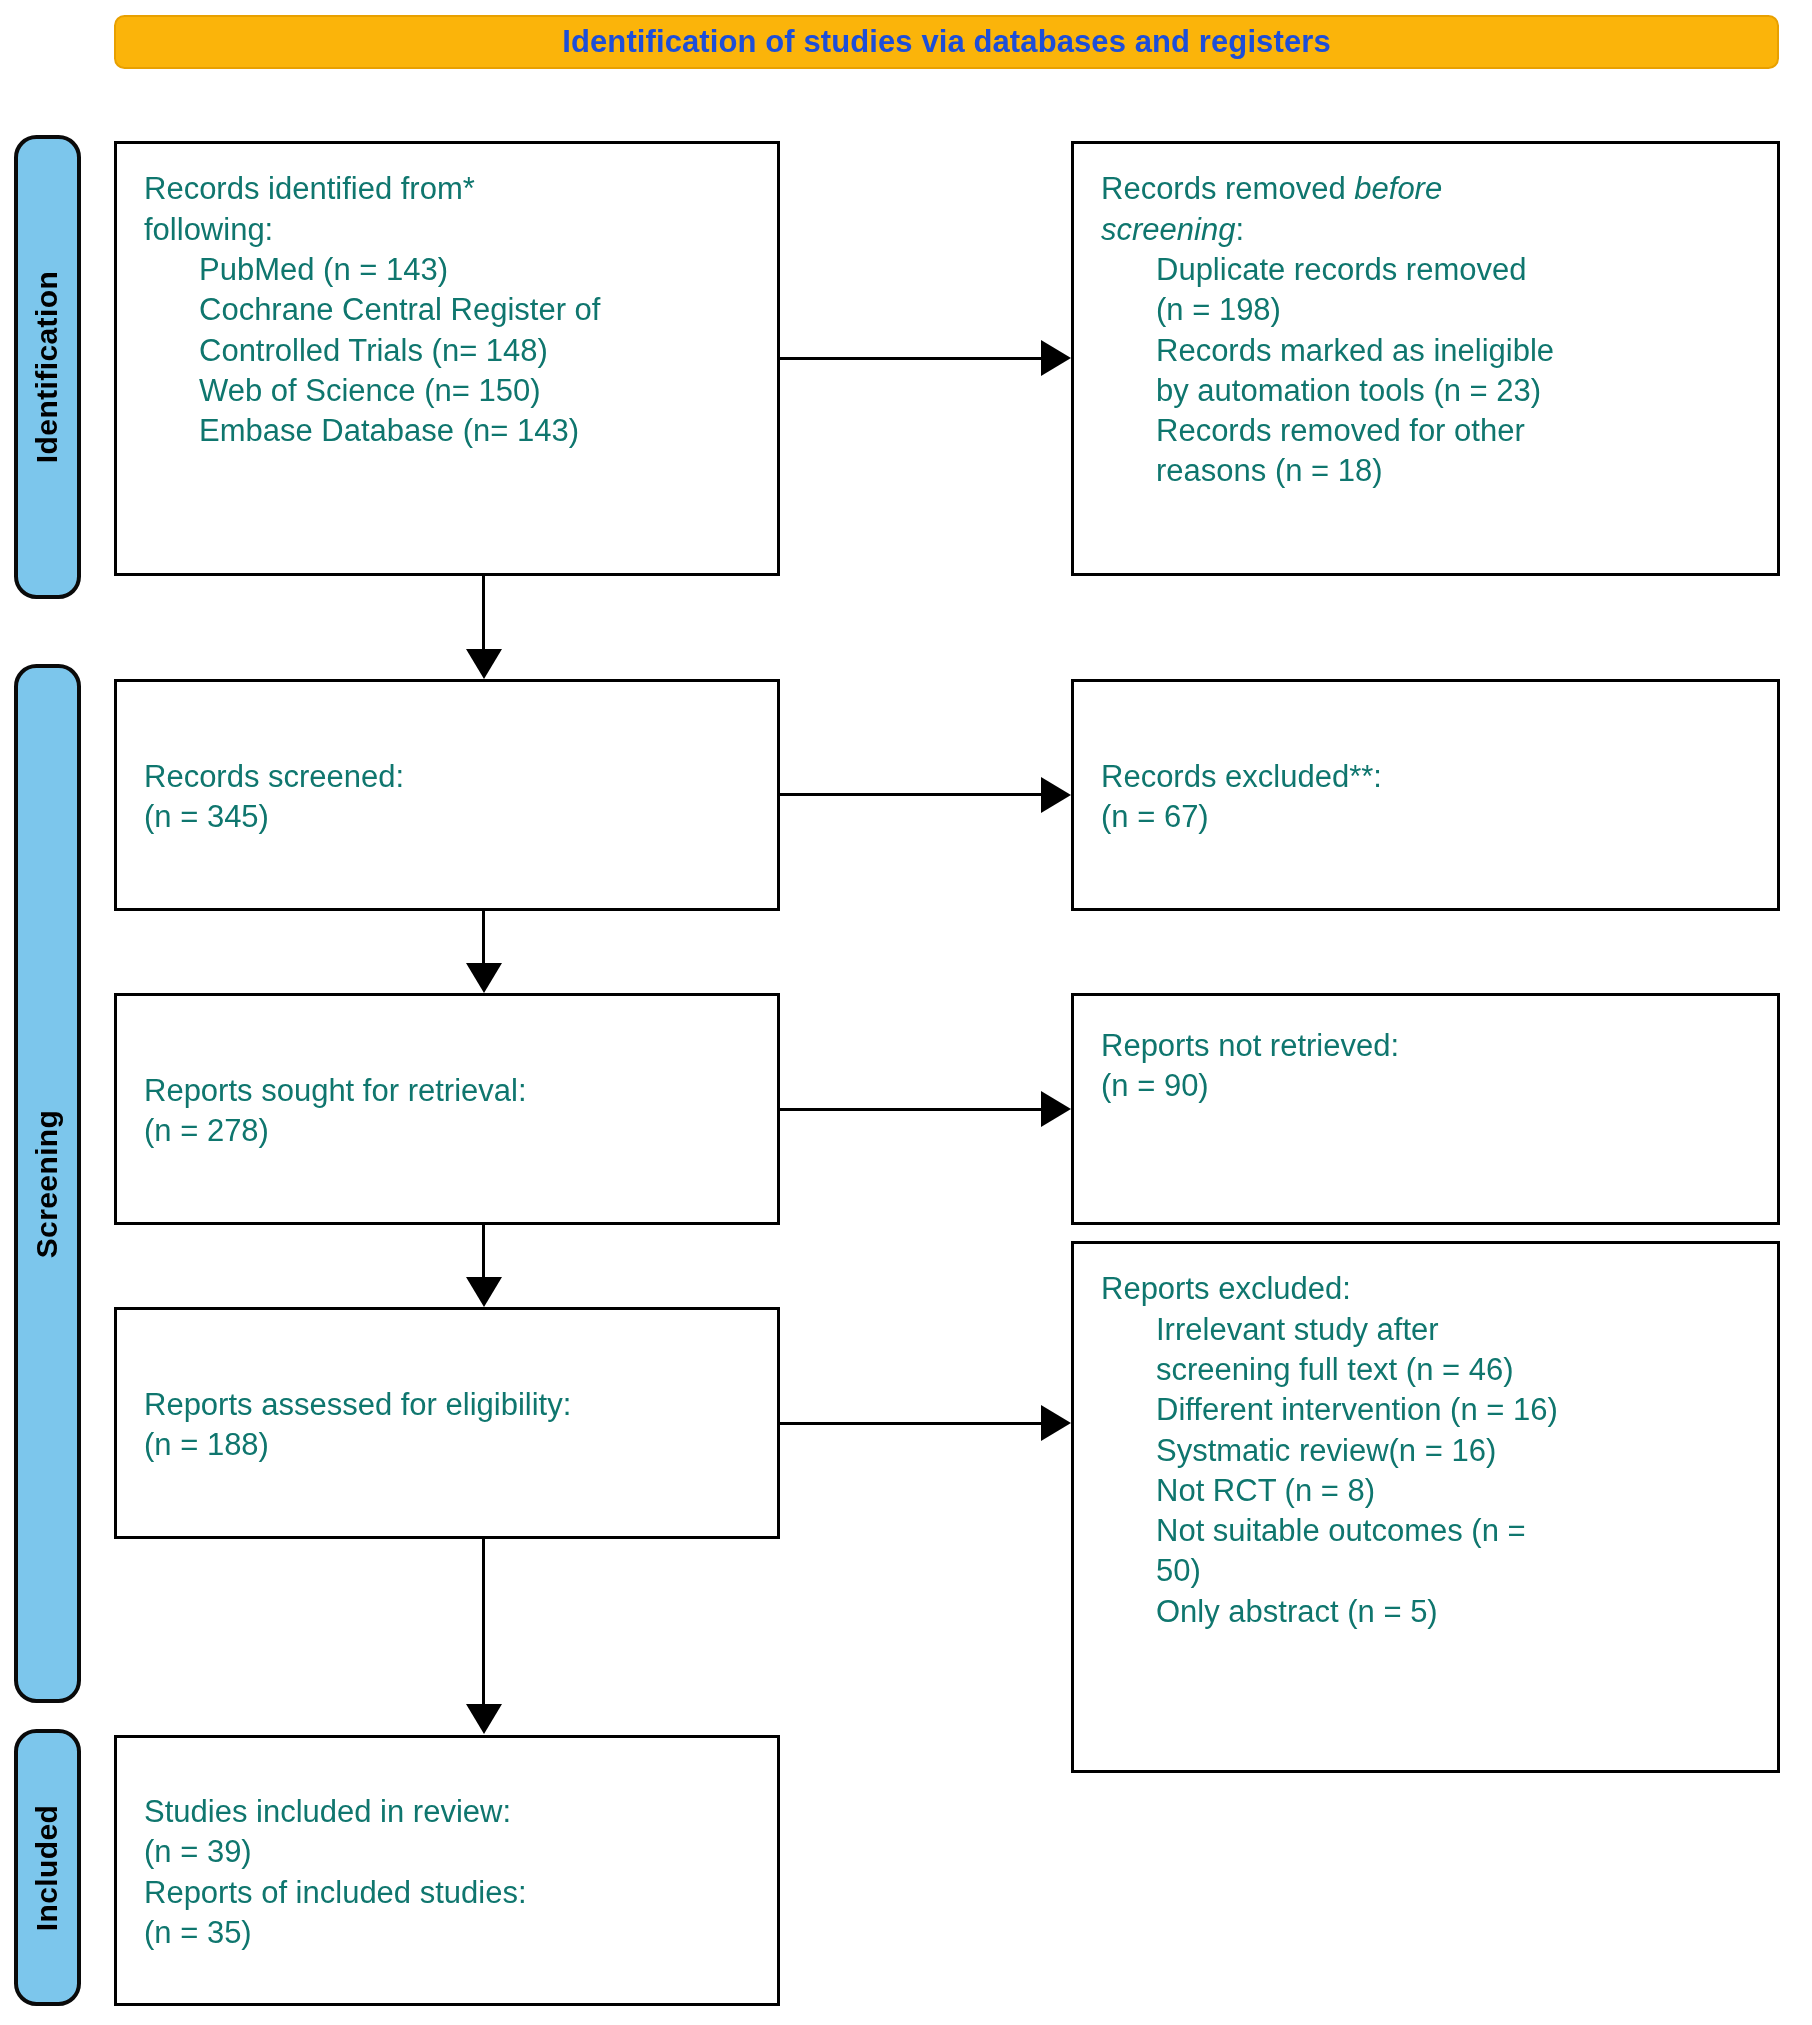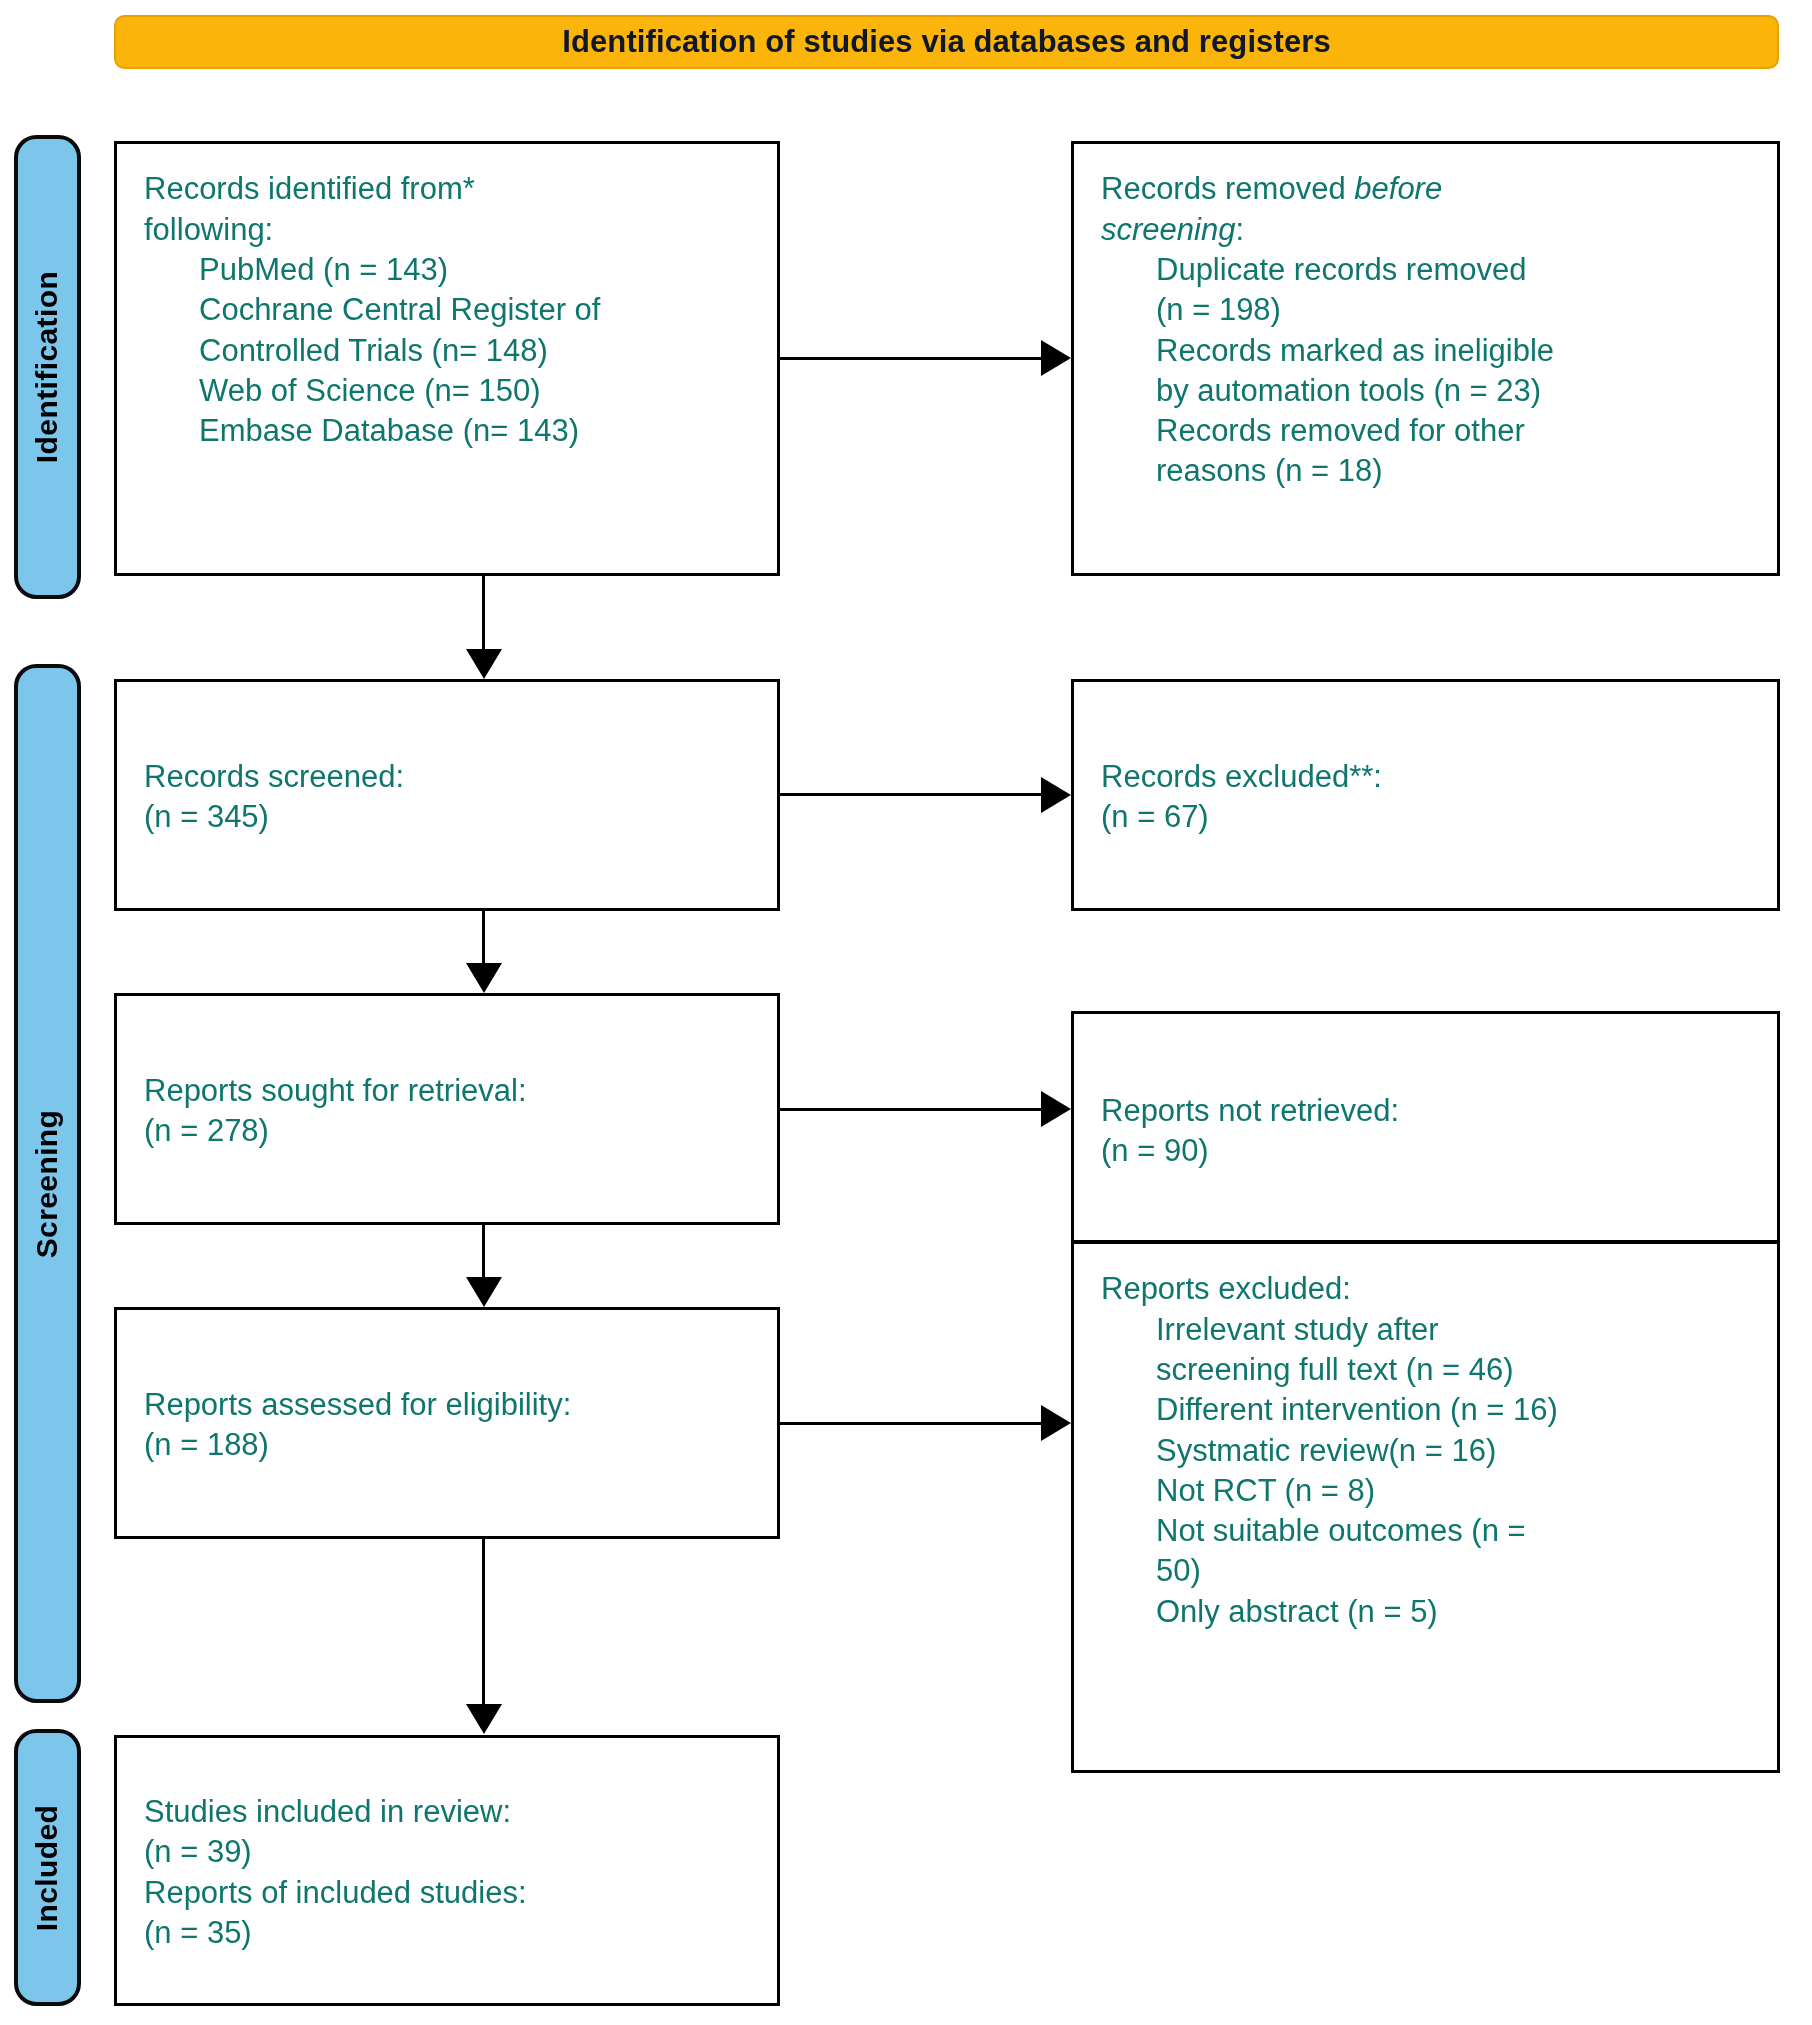--- a/index.html
+++ b/index.html
@@ -29,21 +29,21 @@
     border: 2.2px solid #e8a000;
     border-radius: 10.5px;
     box-sizing: border-box;
     display: flex;
     align-items: center;
     justify-content: center;
   }
   .banner-title {
     font-size: 31px;
     font-weight: bold;
-    color: #0f172a;
+    color: #1d4ed8;
     letter-spacing: 0.1px;
     white-space: nowrap;
   }
 
   
   .stage {
     position: absolute;
     background: #7cc6ec;
     border: 4.5px solid #0a0a0a;
     border-radius: 22.4px;
@@ -173,21 +173,21 @@
   <div class="box" id="box-records-excluded" style="padding-top:75px;">
     <p>Records excluded**:</p>
     <p>(n = 67)</p>
   </div>
 
   <div class="box" id="box-sought" style="padding-top:75px;">
     <p>Reports sought for retrieval:</p>
     <p>(n = 278)</p>
   </div>
 
-  <div class="box" id="box-not-retrieved" style="padding-top:77px;margin-top:18px;">
+  <div class="box" id="box-not-retrieved" style="padding-top:30px;">
     <p>Reports not retrieved:</p>
     <p>(n = 90)</p>
   </div>
 
   <div class="box" id="box-assessed" style="padding-top:75px;">
     <p>Reports assessed for eligibility:</p>
     <p>(n = 188)</p>
   </div>
 
   <div class="box" id="box-reports-excluded">

